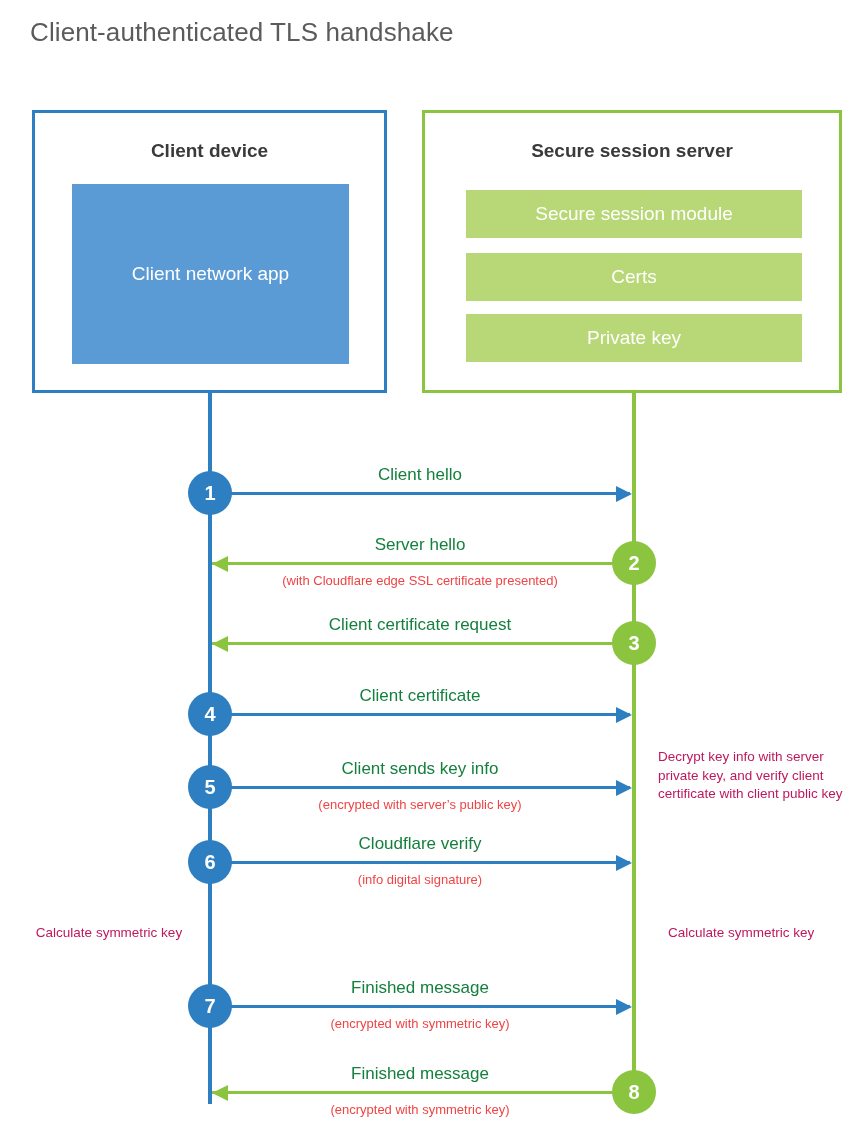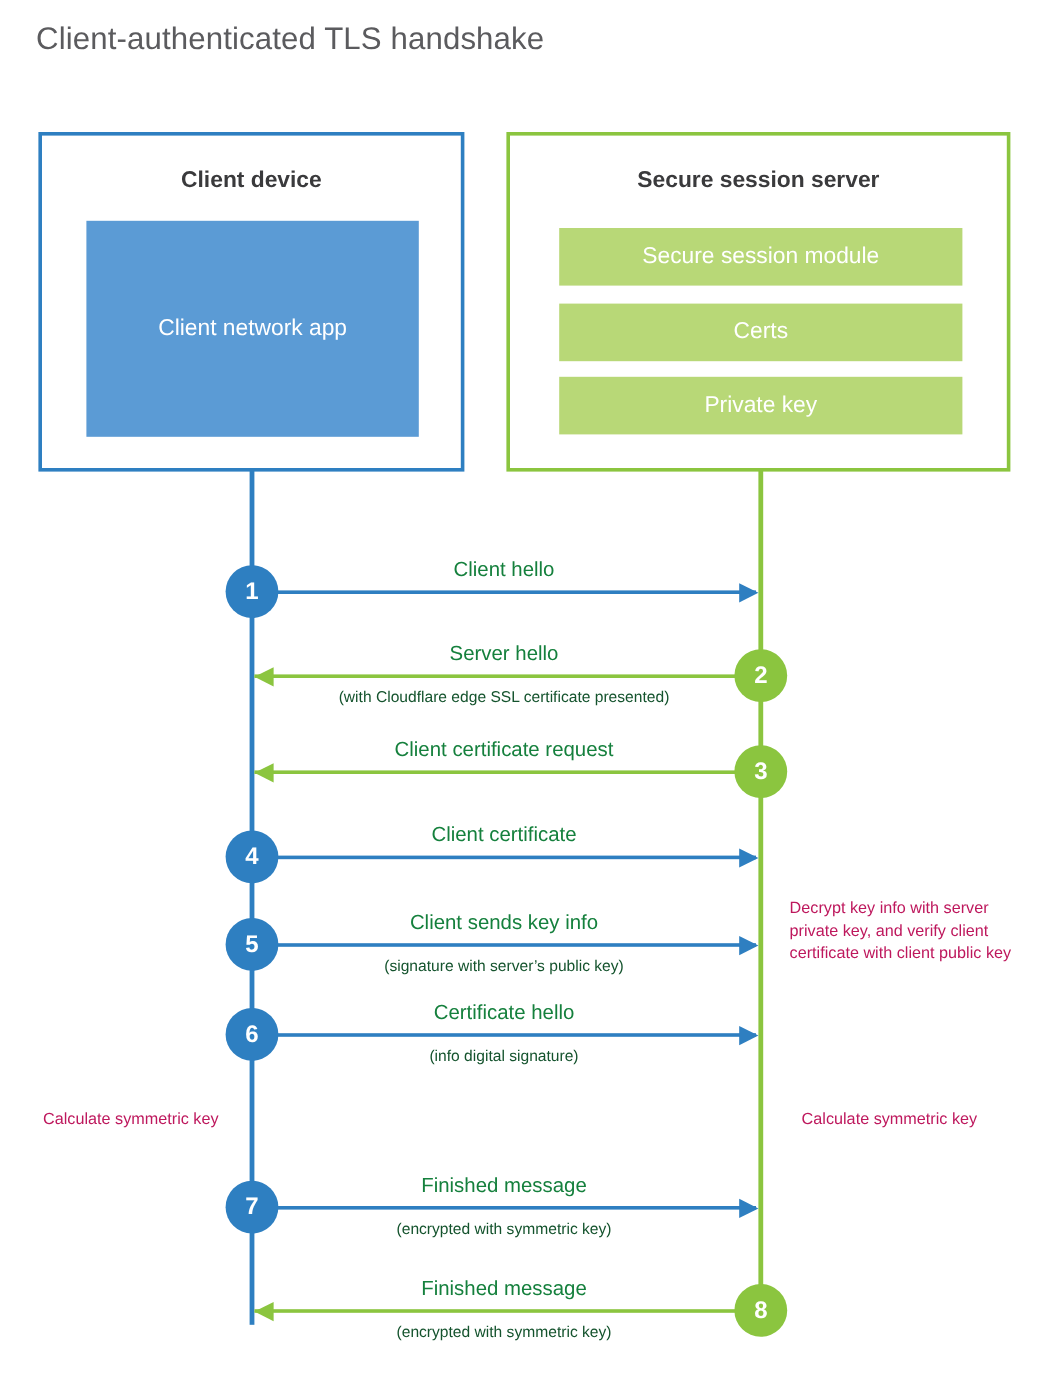--- a/index.html
+++ b/index.html
@@ -179,21 +179,21 @@
     color: #15803d;
     top: -28px;
     white-space: nowrap;
   }
   .msg-sublabel {
     position: absolute;
     left: 220px;
     width: 400px;
     text-align: center;
     font-size: 13px;
-    color: #14532d;
+    color: #ef4444;
     top: 10px;
     white-space: nowrap;
   }
 
   
   .side-note {
     position: absolute;
     font-size: 13.5px;
     line-height: 1.38;
     color: #be185d;
@@ -265,26 +265,26 @@
     <div class="msg-label">Client certificate</div>
     <div class="msg-line"></div>
     <div class="arrowhead"></div>
     <div class="step-circle">4</div>
   </div>
 
   <div class="msg to-server" style="top:787px">
     <div class="msg-label">Client sends key info</div>
     <div class="msg-line"></div>
     <div class="arrowhead"></div>
-    <div class="msg-sublabel">(signature with server’s public key)</div>
+    <div class="msg-sublabel">(encrypted with server’s public key)</div>
     <div class="step-circle">5</div>
   </div>
 
   <div class="msg to-server" style="top:862px">
-    <div class="msg-label">Certificate hello</div>
+    <div class="msg-label">Cloudflare verify</div>
     <div class="msg-line"></div>
     <div class="arrowhead"></div>
     <div class="msg-sublabel">(info digital signature)</div>
     <div class="step-circle">6</div>
   </div>
 
   <div class="msg to-server" style="top:1006px">
     <div class="msg-label">Finished message</div>
     <div class="msg-line"></div>
     <div class="arrowhead"></div>

